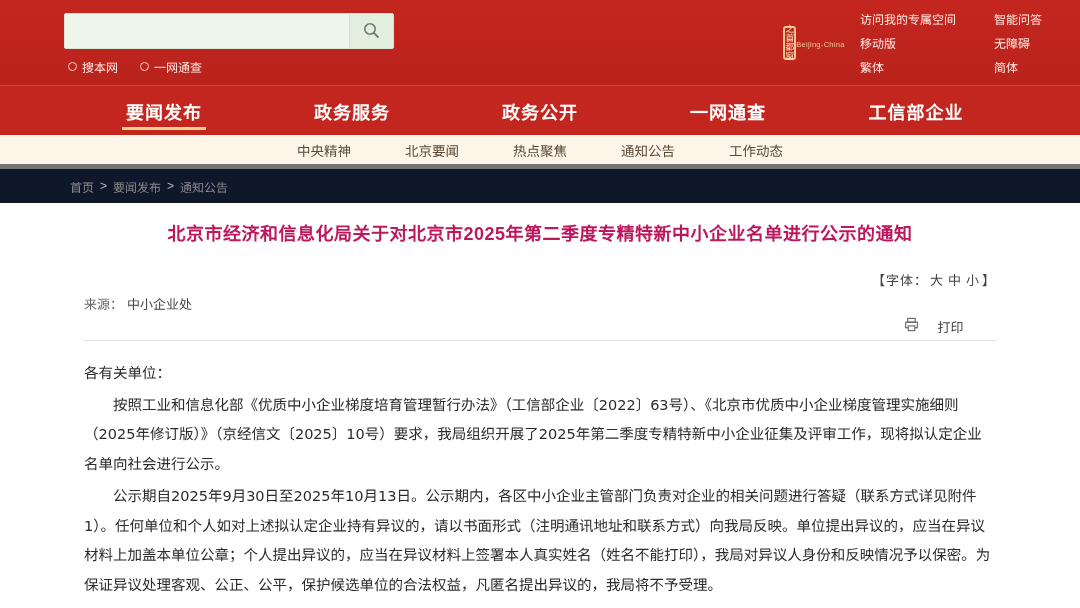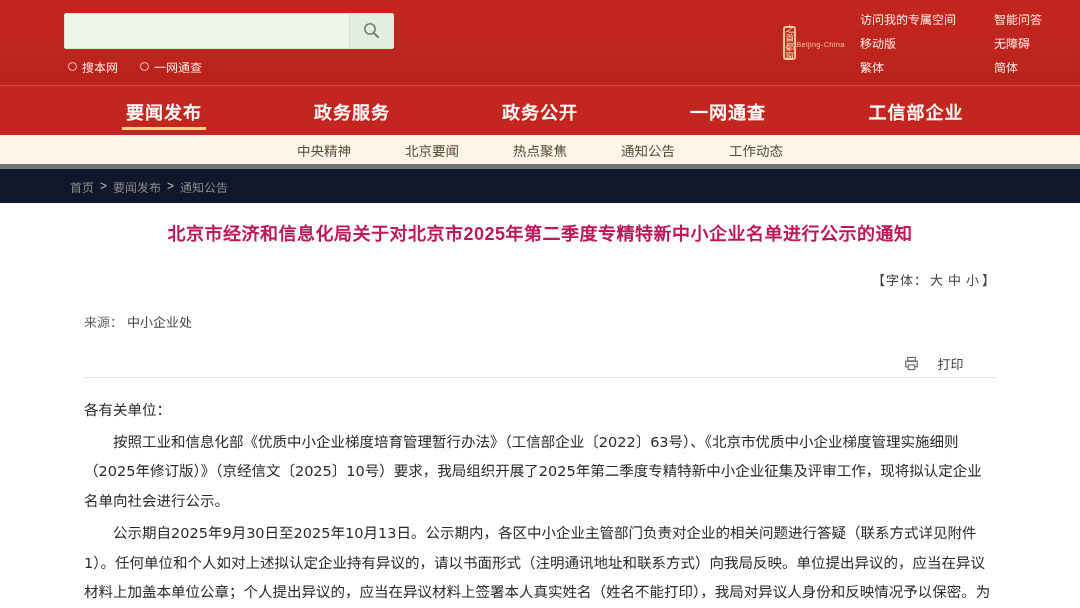--- a/index.html
+++ b/index.html
@@ -261,24 +261,23 @@
     display: flex;
     align-items: center;
     gap: 28px;
     color: #444;
     flex-direction: column;
   }
   .fontsize { letter-spacing: 1px; }
   .fontsize .sz { margin: 0 2px; cursor: pointer; }
   .print {
     display: flex;
-    align-items: center;
+    align-items: flex-start;
     gap: 18px;
     cursor: pointer;
-    margin-top: 37px;
   }
 
   .body-text {
     margin-top: 18px;
     font-size: 14.5px;
     color: #2b2b2b;
     line-height: 2.05;
     font-family: "DejaVu Sans", "Liberation Sans", sans-serif;
   }
   .body-text p { margin: 0 0 2px; }

